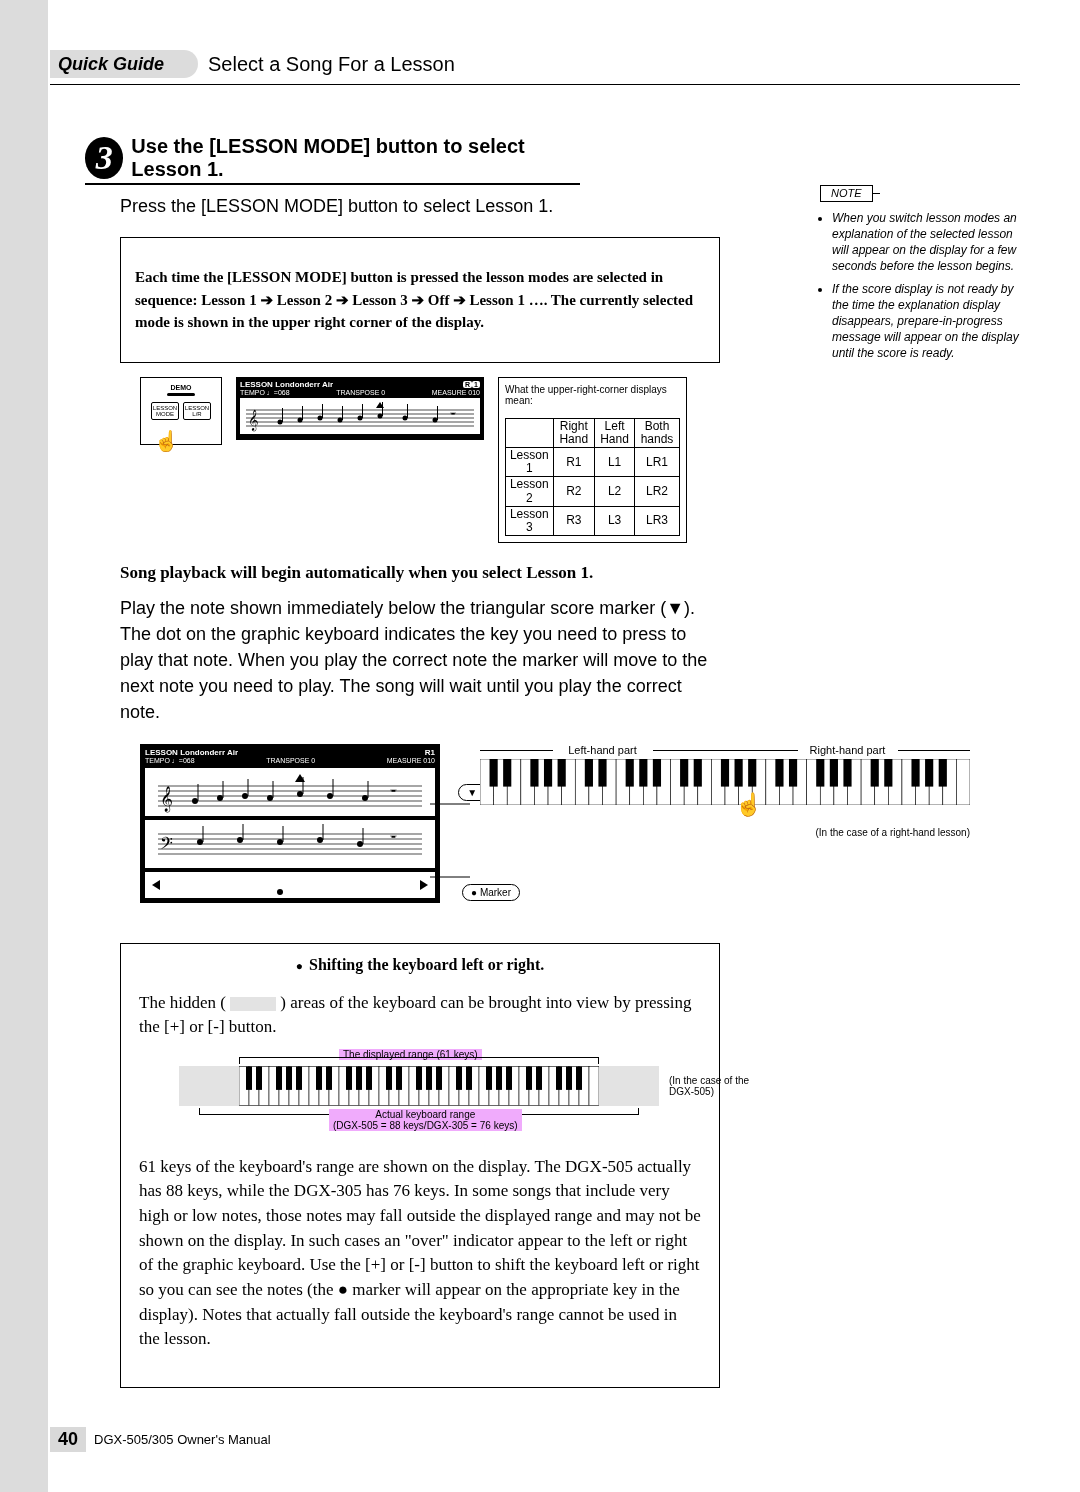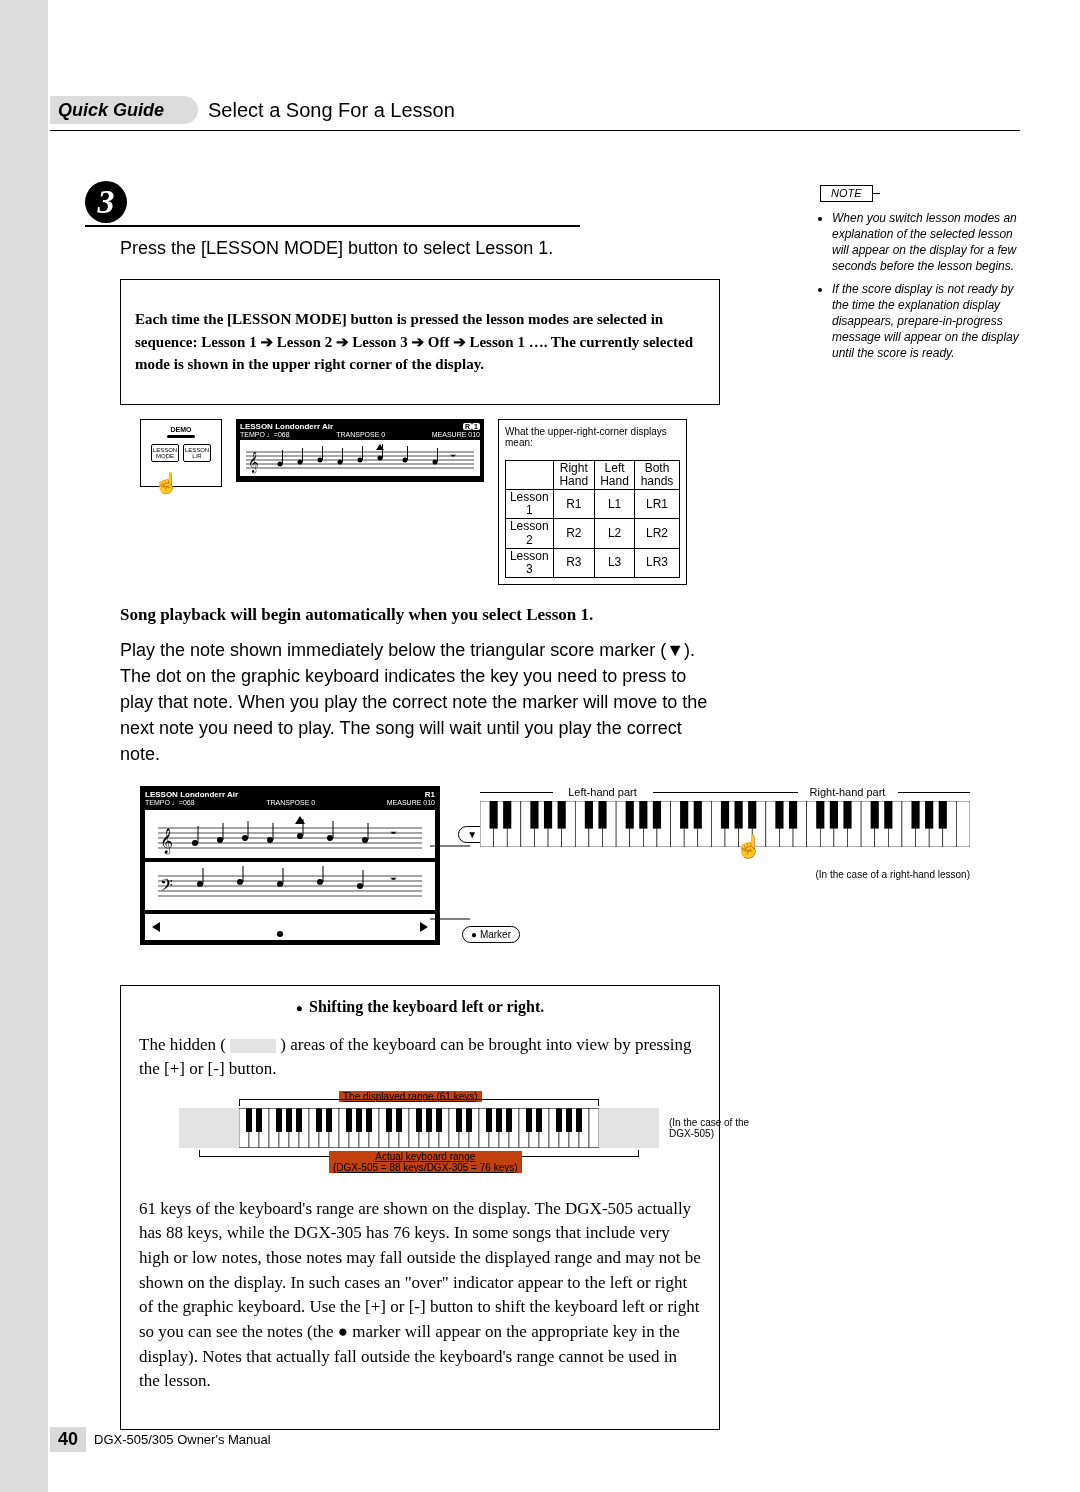--- a/index.html
+++ b/index.html
@@ -25,21 +25,20 @@
     bottom: 0;
     width: 48px;
   }
   .header {
     display: flex;
     align-items: center;
     border-bottom: 1px solid #000;
     padding-bottom: 6px;
     margin-bottom: 50px;
     margin-left: 0;
-    margin-top: 46px;
   }
   .tabshape {
     background: #dcdcdc;
     height: 28px;
     width: 140px;
     border-radius: 0 14px 14px 0;
     display: flex;
     align-items: center;
     padding-left: 8px;
     margin-right: 10px;
@@ -355,23 +354,22 @@
   .shiftfig .bracket-top::after, .shiftfig .bracket-bot::after { right: 0; }
   .shiftfig .bracket-bot {
     border-top: none;
     border-bottom: 1px solid #000;
     margin: 2px 20px 0 20px;
   }
   .shiftfig .bracket-bot::before, .shiftfig .bracket-bot::after { top: auto; bottom: 0; }
   .shiftfig .lbl {
     font-size: 10px;
     position: absolute;
-    background: #c2410c;
+    background: #f0abfc;
     padding: 0 4px;
-    text-decoration: underline;
   }
   .shiftfig .piano2 {
     height: 40px;
     position: relative;
     display: flex;
   }
   .shiftfig .piano2 .grayzone {
     background: #e3e3e3;
     width: 60px;
   }
@@ -409,20 +407,21 @@
 
   <div class="header">
     <div class="tabshape">
       <span>Quick Guide</span>
     </div>
     <span class="title">Select a Song For a Lesson</span>
   </div>
 
   <div class="stepline">
     <span class="stepnum">3</span>
+    <span class="steptitle">Use the [LESSON MODE] button to select Lesson 1.</span>
   </div>
   <p class="bodytext">Press the [LESSON MODE] button to select Lesson 1.</p>
 
   <div class="infobox">Each time the [LESSON MODE] button is pressed the lesson modes are selected in sequence: Lesson 1 ➔ Lesson 2 ➔ Lesson 3 ➔ Off ➔ Lesson 1 ….  The currently selected mode is shown in the upper right corner of the display.</div>
 
   <div class="note">
     <span class="notelabel">NOTE</span>
     <ul>
       <li>When you switch lesson modes an explanation of the selected lesson will appear on the display for a few seconds before the lesson begins.</li>
       <li>If the score display is not ready by the time the explanation display disappears, prepare-in-progress message will appear on the display until the score is ready.</li>

